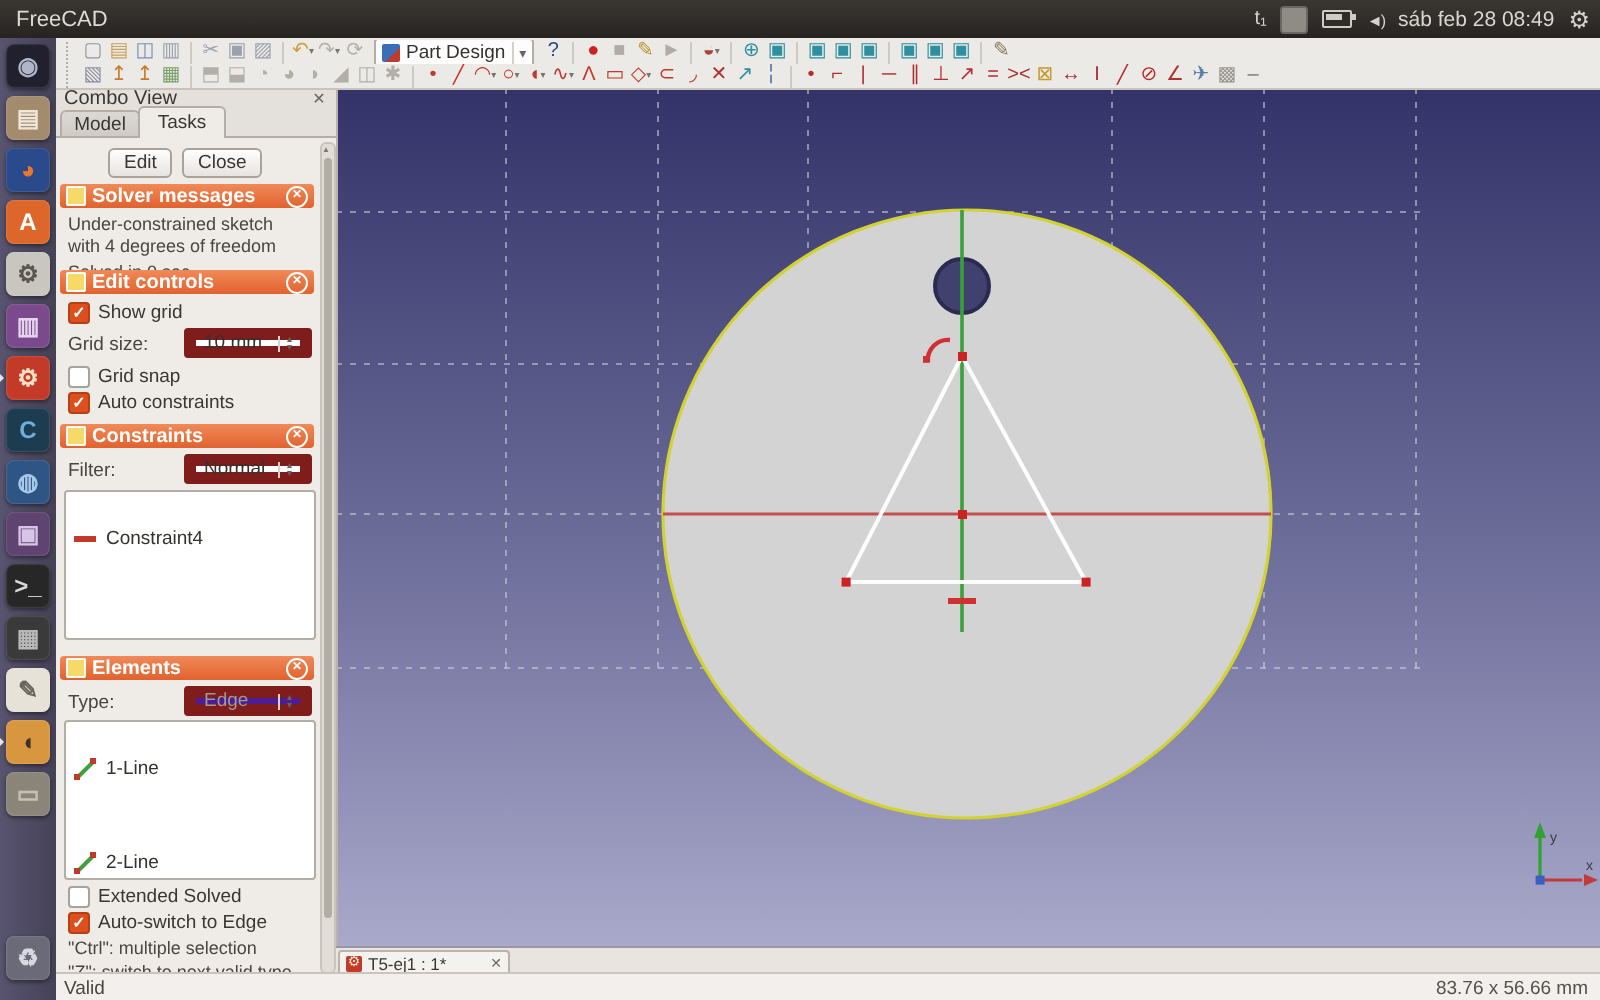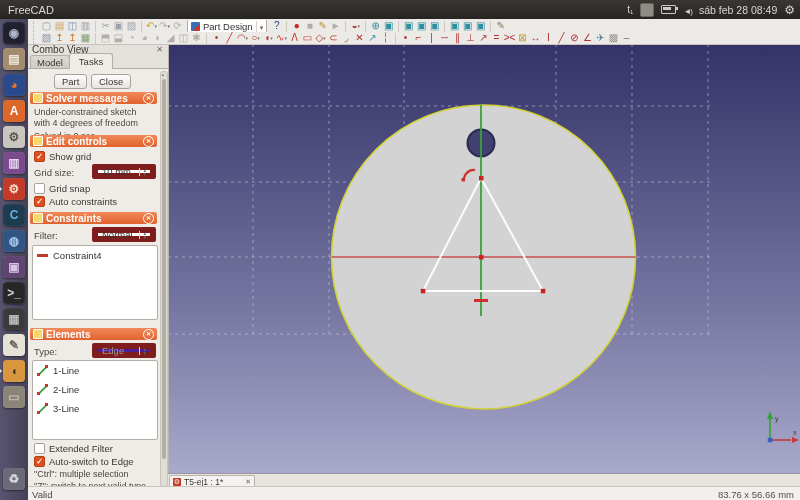--- a/index.html
+++ b/index.html
@@ -79,21 +79,21 @@
   .cbrow{position:absolute;display:flex;align-items:center;gap:4px;font-size:9.5px;color:#3a3733;}
   .field{position:absolute;height:15px;background:#fff;border:6px solid #7f1d1d;border-radius:2px;
     font-size:9.5px;color:#35322e;display:flex;align-items:center;padding:0 4px;box-sizing:border-box;}
   .field .arrows{margin-left:auto;display:flex;flex-direction:column;align-items:center;
     border-left:1px solid #d8d3cc;padding-left:3px;line-height:4px;}
   .field .arrows::before{content:"▴";font-size:5px;color:#6a655e;}
   .field .arrows::after{content:"▾";font-size:5px;color:#6a655e;}
   .field.disabled{background:#4c1d95;color:#a09a92;}
   .listbox{position:absolute;left:4px;width:124px;background:#fff;border:1px solid #b3ada5;
     border-radius:2px;overflow:hidden;}
-  .li{display:flex;align-items:center;gap:5px;padding:4px 4px;font-size:9.5px;color:#35322e;}
+  .li{display:flex;align-items:center;gap:5px;padding:18px 4px;font-size:9.5px;color:#35322e;}
   .ci-h{width:11px;height:3px;background:#c0392b;flex:0 0 11px;}
   .ci-arc{width:8px;height:8px;border:2px solid #c0392b;border-radius:50%;
     border-bottom-color:transparent;border-right-color:transparent;transform:rotate(-15deg);
     box-sizing:border-box;flex:0 0 8px;}
   .li-line{position:relative;width:11px;height:11px;flex:0 0 11px;}
   .li-line::before{content:"";position:absolute;left:0px;top:4.5px;width:11px;height:2px;
     background:#3fa03f;transform:rotate(-45deg);}
   .li-line::after{content:"";position:absolute;left:0px;bottom:0px;width:3px;height:3px;
     background:#c0392b;box-shadow:8px -8px 0 #c0392b;}
   .vscroll{position:absolute;left:132px;top:26px;width:6px;height:412px;background:#e0dcd6;
@@ -407,21 +407,21 @@
 
   <div id="combo-view">
     <div id="cv-title">Combo View</div>
     <span class="x-icon" style="left:126px;top:0px;"></span>
 
     <div class="tab inactive" style="left:2px;top:11px;width:38px;">Model</div>
     <div class="tab active" style="left:41px;top:9px;width:42px;">Tasks</div>
 
     <div id="cv-content">
 
-      <span class="btn" style="left:26px;top:5px;">Part</span>
+      <span class="btn" style="left:26px;top:5px;">Edit</span>
       <span class="btn" style="left:63px;top:5px;">Close</span>
 
       <div class="sec-h" style="top:23px;">
         <span class="sec-note"></span>
         <span>Solver messages</span>
         <span class="sec-x"></span>
       </div>
       <div class="cv-text" style="left:6px;top:38px;width:120px;">Under-constrained sketch with 4 degrees of freedom</div>
       <div class="cv-text" style="left:6px;top:62px;">Solved in 0 sec</div>
 
@@ -485,21 +485,21 @@
             <span>2-Line</span>
           </div>
           <div class="li">
             <span class="li-line"></span>
             <span>3-Line</span>
           </div>
         </div>
 
       <div class="cbrow" style="left:6px;top:374px;">
         <span class="cb"></span>
-        <span>Extended Filter</span>
+        <span>Extended Solved</span>
       </div>
       <div class="cbrow" style="left:6px;top:387px;">
         <span class="cb checked"></span>
         <span>Auto-switch to Edge</span>
       </div>
       <div class="cv-text" style="left:6px;top:400px;">"Ctrl": multiple selection</div>
       <div class="cv-text" style="left:6px;top:412px;">"Z": switch to next valid type</div>
 
       <div class="vscroll" style="top:2px;height:414px;">
         <div class="vthumb"></div>

